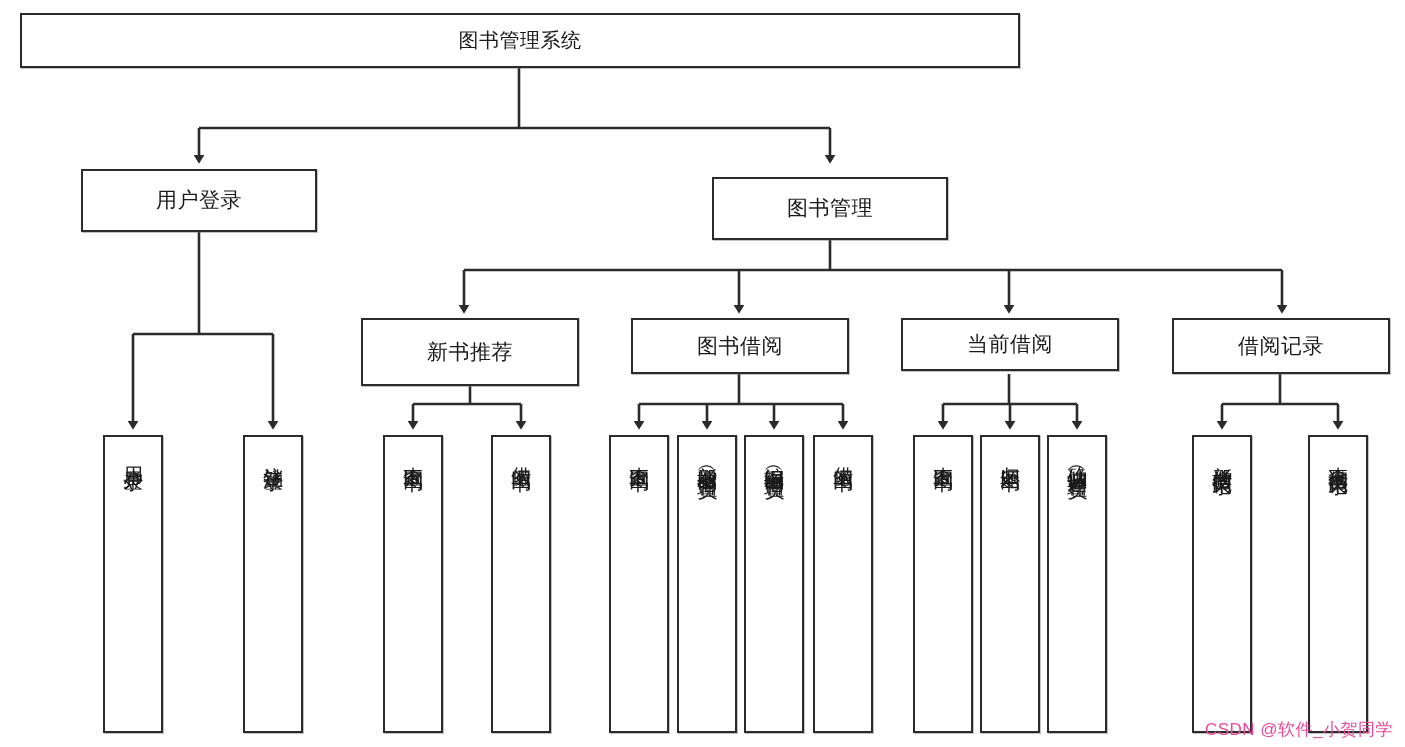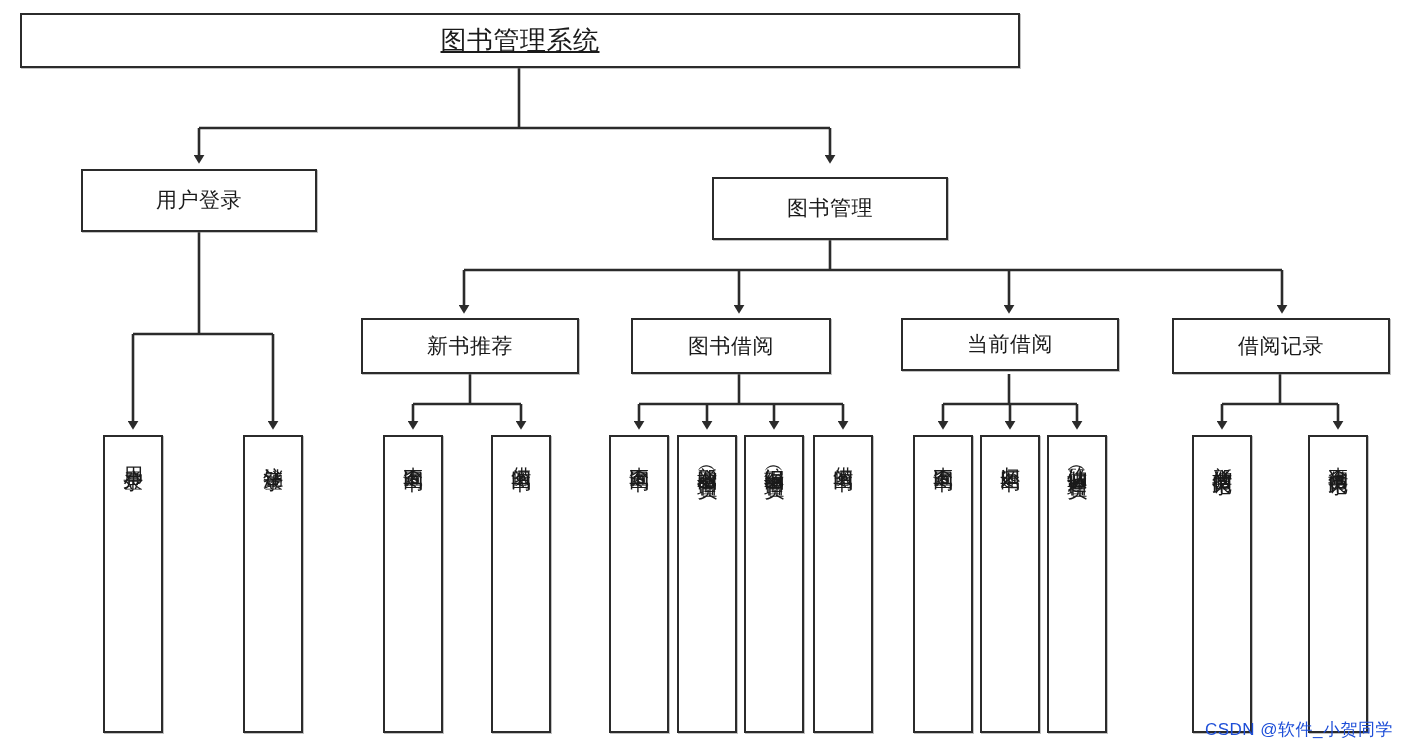--- a/index.html
+++ b/index.html
@@ -42,42 +42,41 @@
     text-align: center;
     line-height: 1.18;
     letter-spacing: 0.5px;
   }
   
   .node.h .lbl {
     font-size: 21px;
     white-space: nowrap;
   }
   .node.root .lbl {
-    font-size: 26px;
-    text-decoration: underline;
+    font-size: 20px;
   }
   
   .node.v {
     align-items: flex-start;
     padding-top: 14px;
   }
   .node.v .lbl {
     writing-mode: vertical-rl;
     text-orientation: upright;
     font-size: 20px;
     line-height: 1.08;
     letter-spacing: 2px;
     white-space: nowrap;
   }
   .watermark {
     position: absolute;
     right: 12px;
     bottom: 6px;
     font-size: 17px;
-    color: #1d4ed8;
+    color: #ec4899;
     white-space: nowrap;
     letter-spacing: 0.5px;
   }
 </style>
 </head>
 <body>
 
 <div id="canvas">
 
   <svg id="edges" viewBox="0 0 1405 747" xmlns="http://www.w3.org/2000/svg">
@@ -134,24 +133,24 @@
     <span class="lbl">图书管理系统</span>
   </div>
 
   <div class="node h" style="left:81px; top:169px; width:236px; height:63px;">
     <span class="lbl">用户登录</span>
   </div>
   <div class="node h" style="left:712px; top:177px; width:236px; height:63px;">
     <span class="lbl">图书管理</span>
   </div>
 
-  <div class="node h" style="left:361px; top:318px; width:218px; height:56px;">
+  <div class="node h" style="left:361px; top:318px; width:218px; height:68px;">
     <span class="lbl">新书推荐</span>
   </div>
-  <div class="node h" style="left:631px; top:318px; width:200px; height:56px;">
+  <div class="node h" style="left:631px; top:318px; width:218px; height:56px;">
     <span class="lbl">图书借阅</span>
   </div>
   <div class="node h" style="left:901px; top:318px; width:218px; height:53px;">
     <span class="lbl">当前借阅</span>
   </div>
   <div class="node h" style="left:1172px; top:318px; width:218px; height:56px;">
     <span class="lbl">借阅记录</span>
   </div>
 
   <div class="node v" style="left:103px; top:435px; width:60px; height:298px;">

